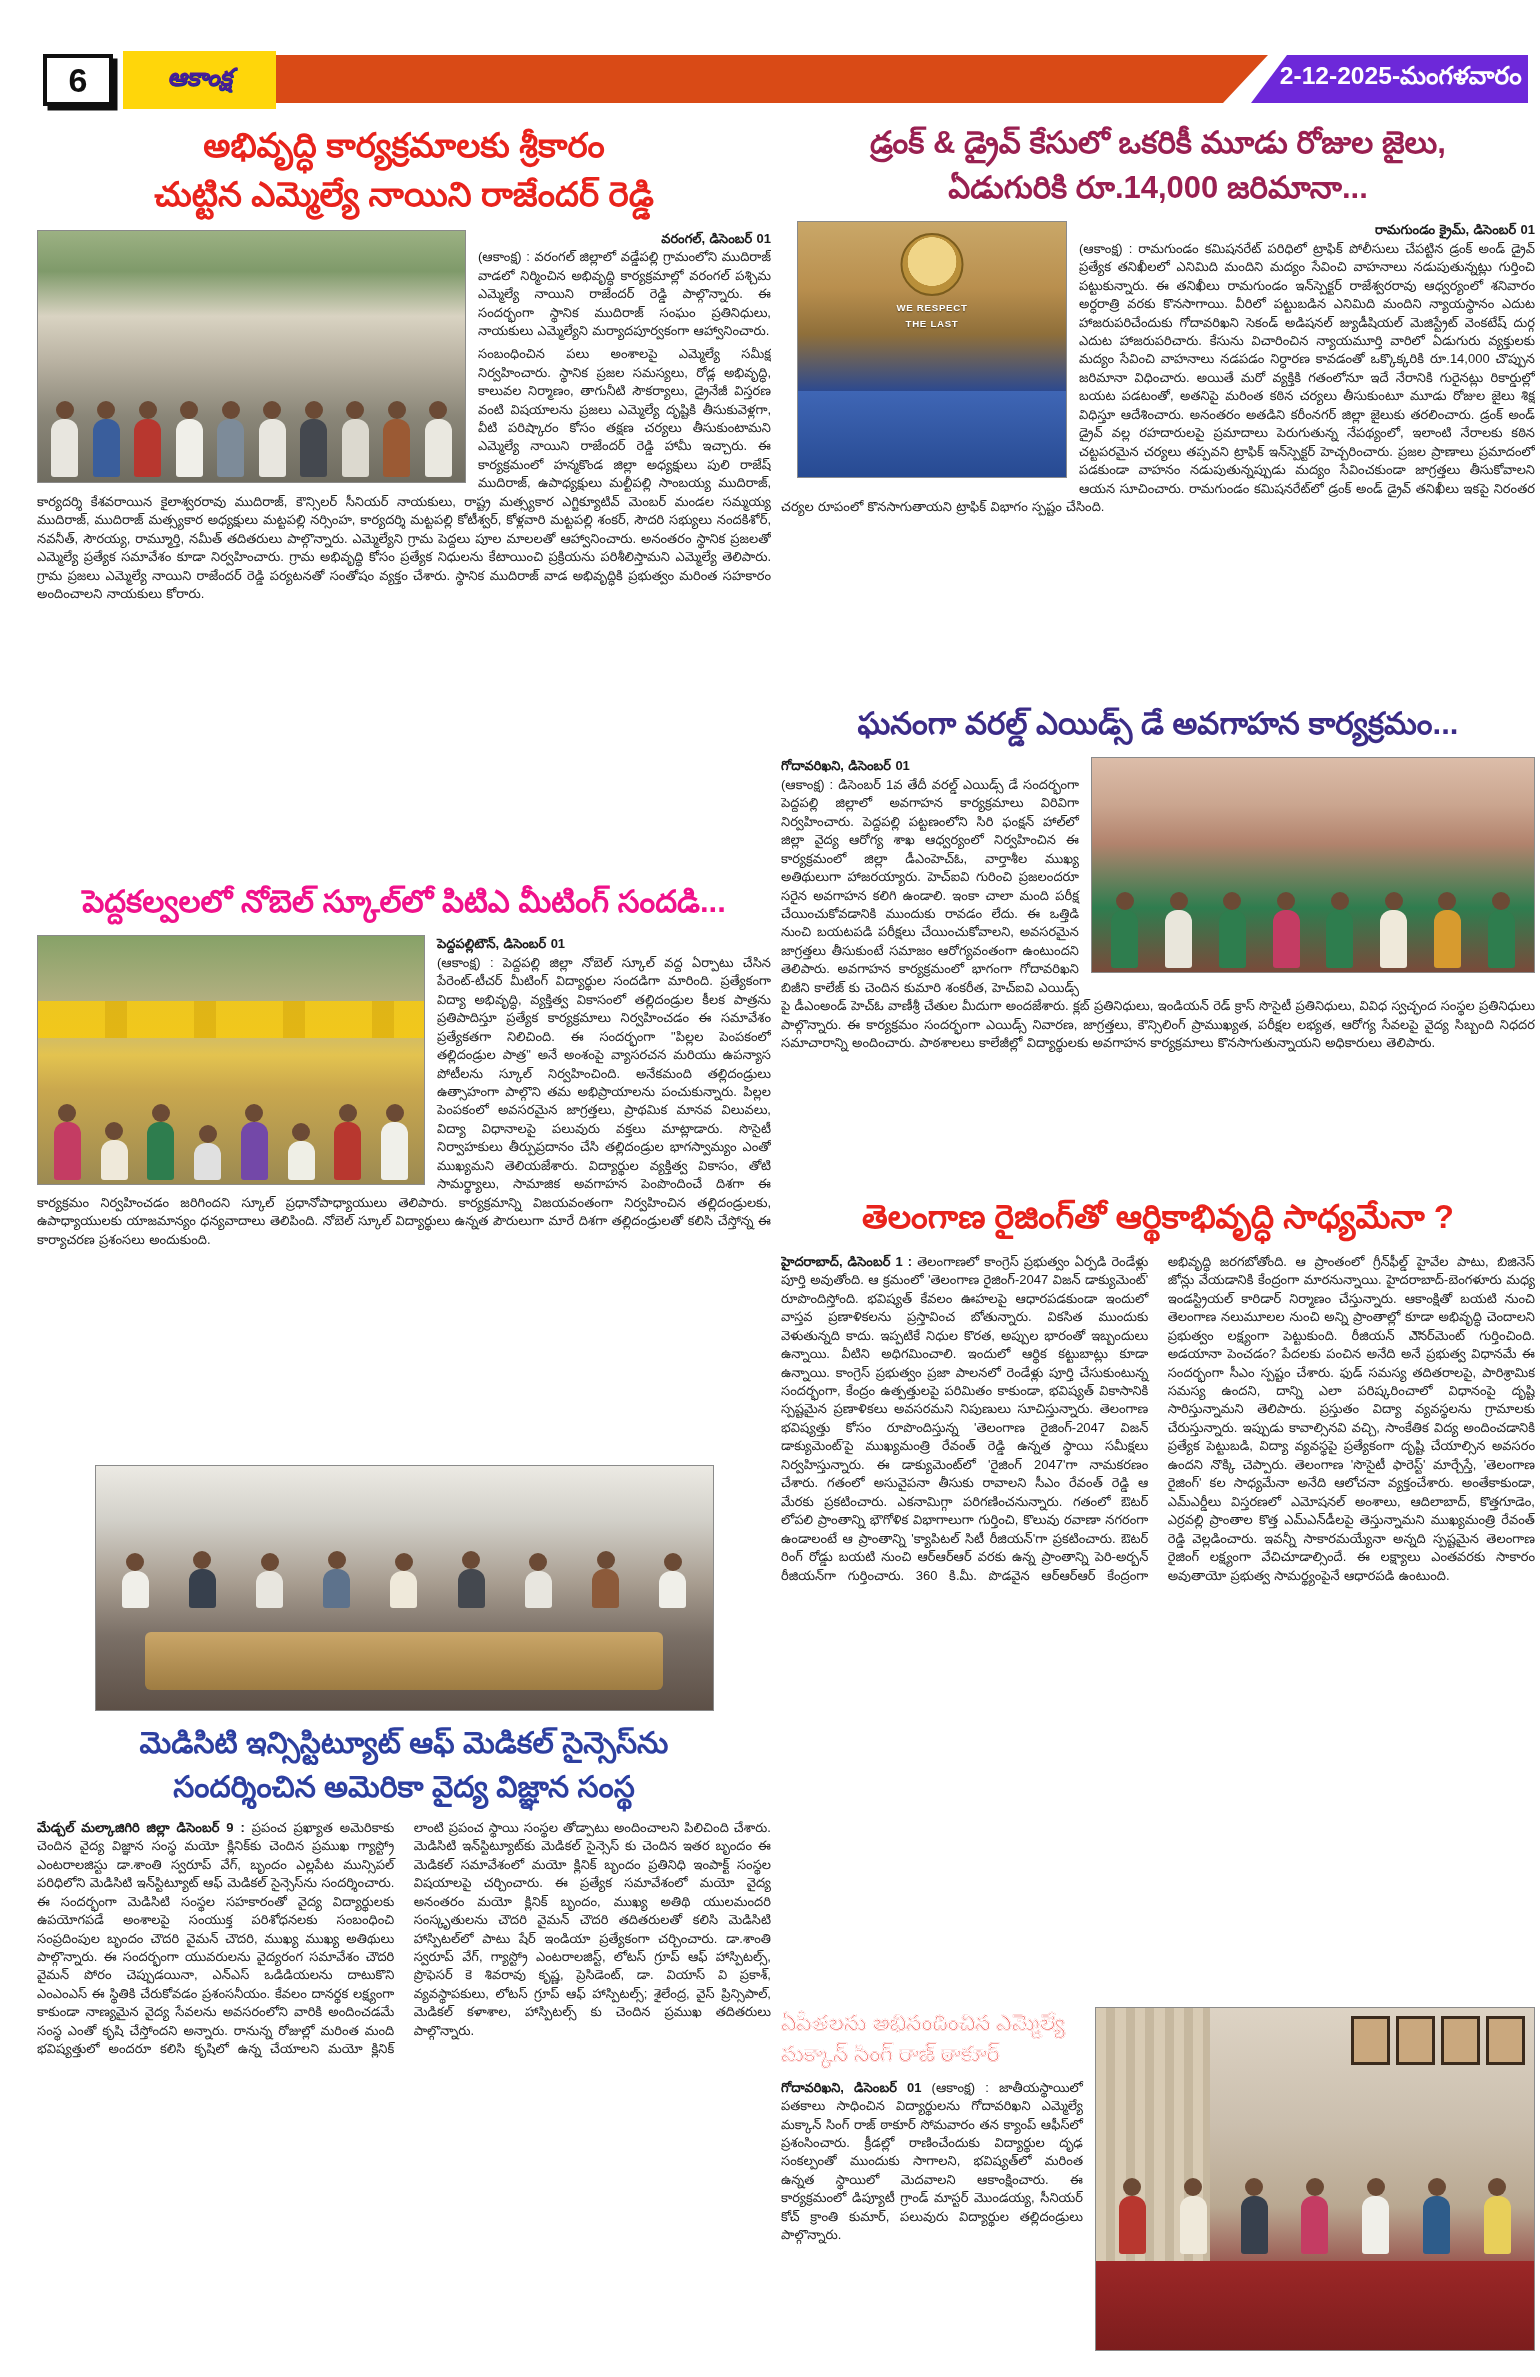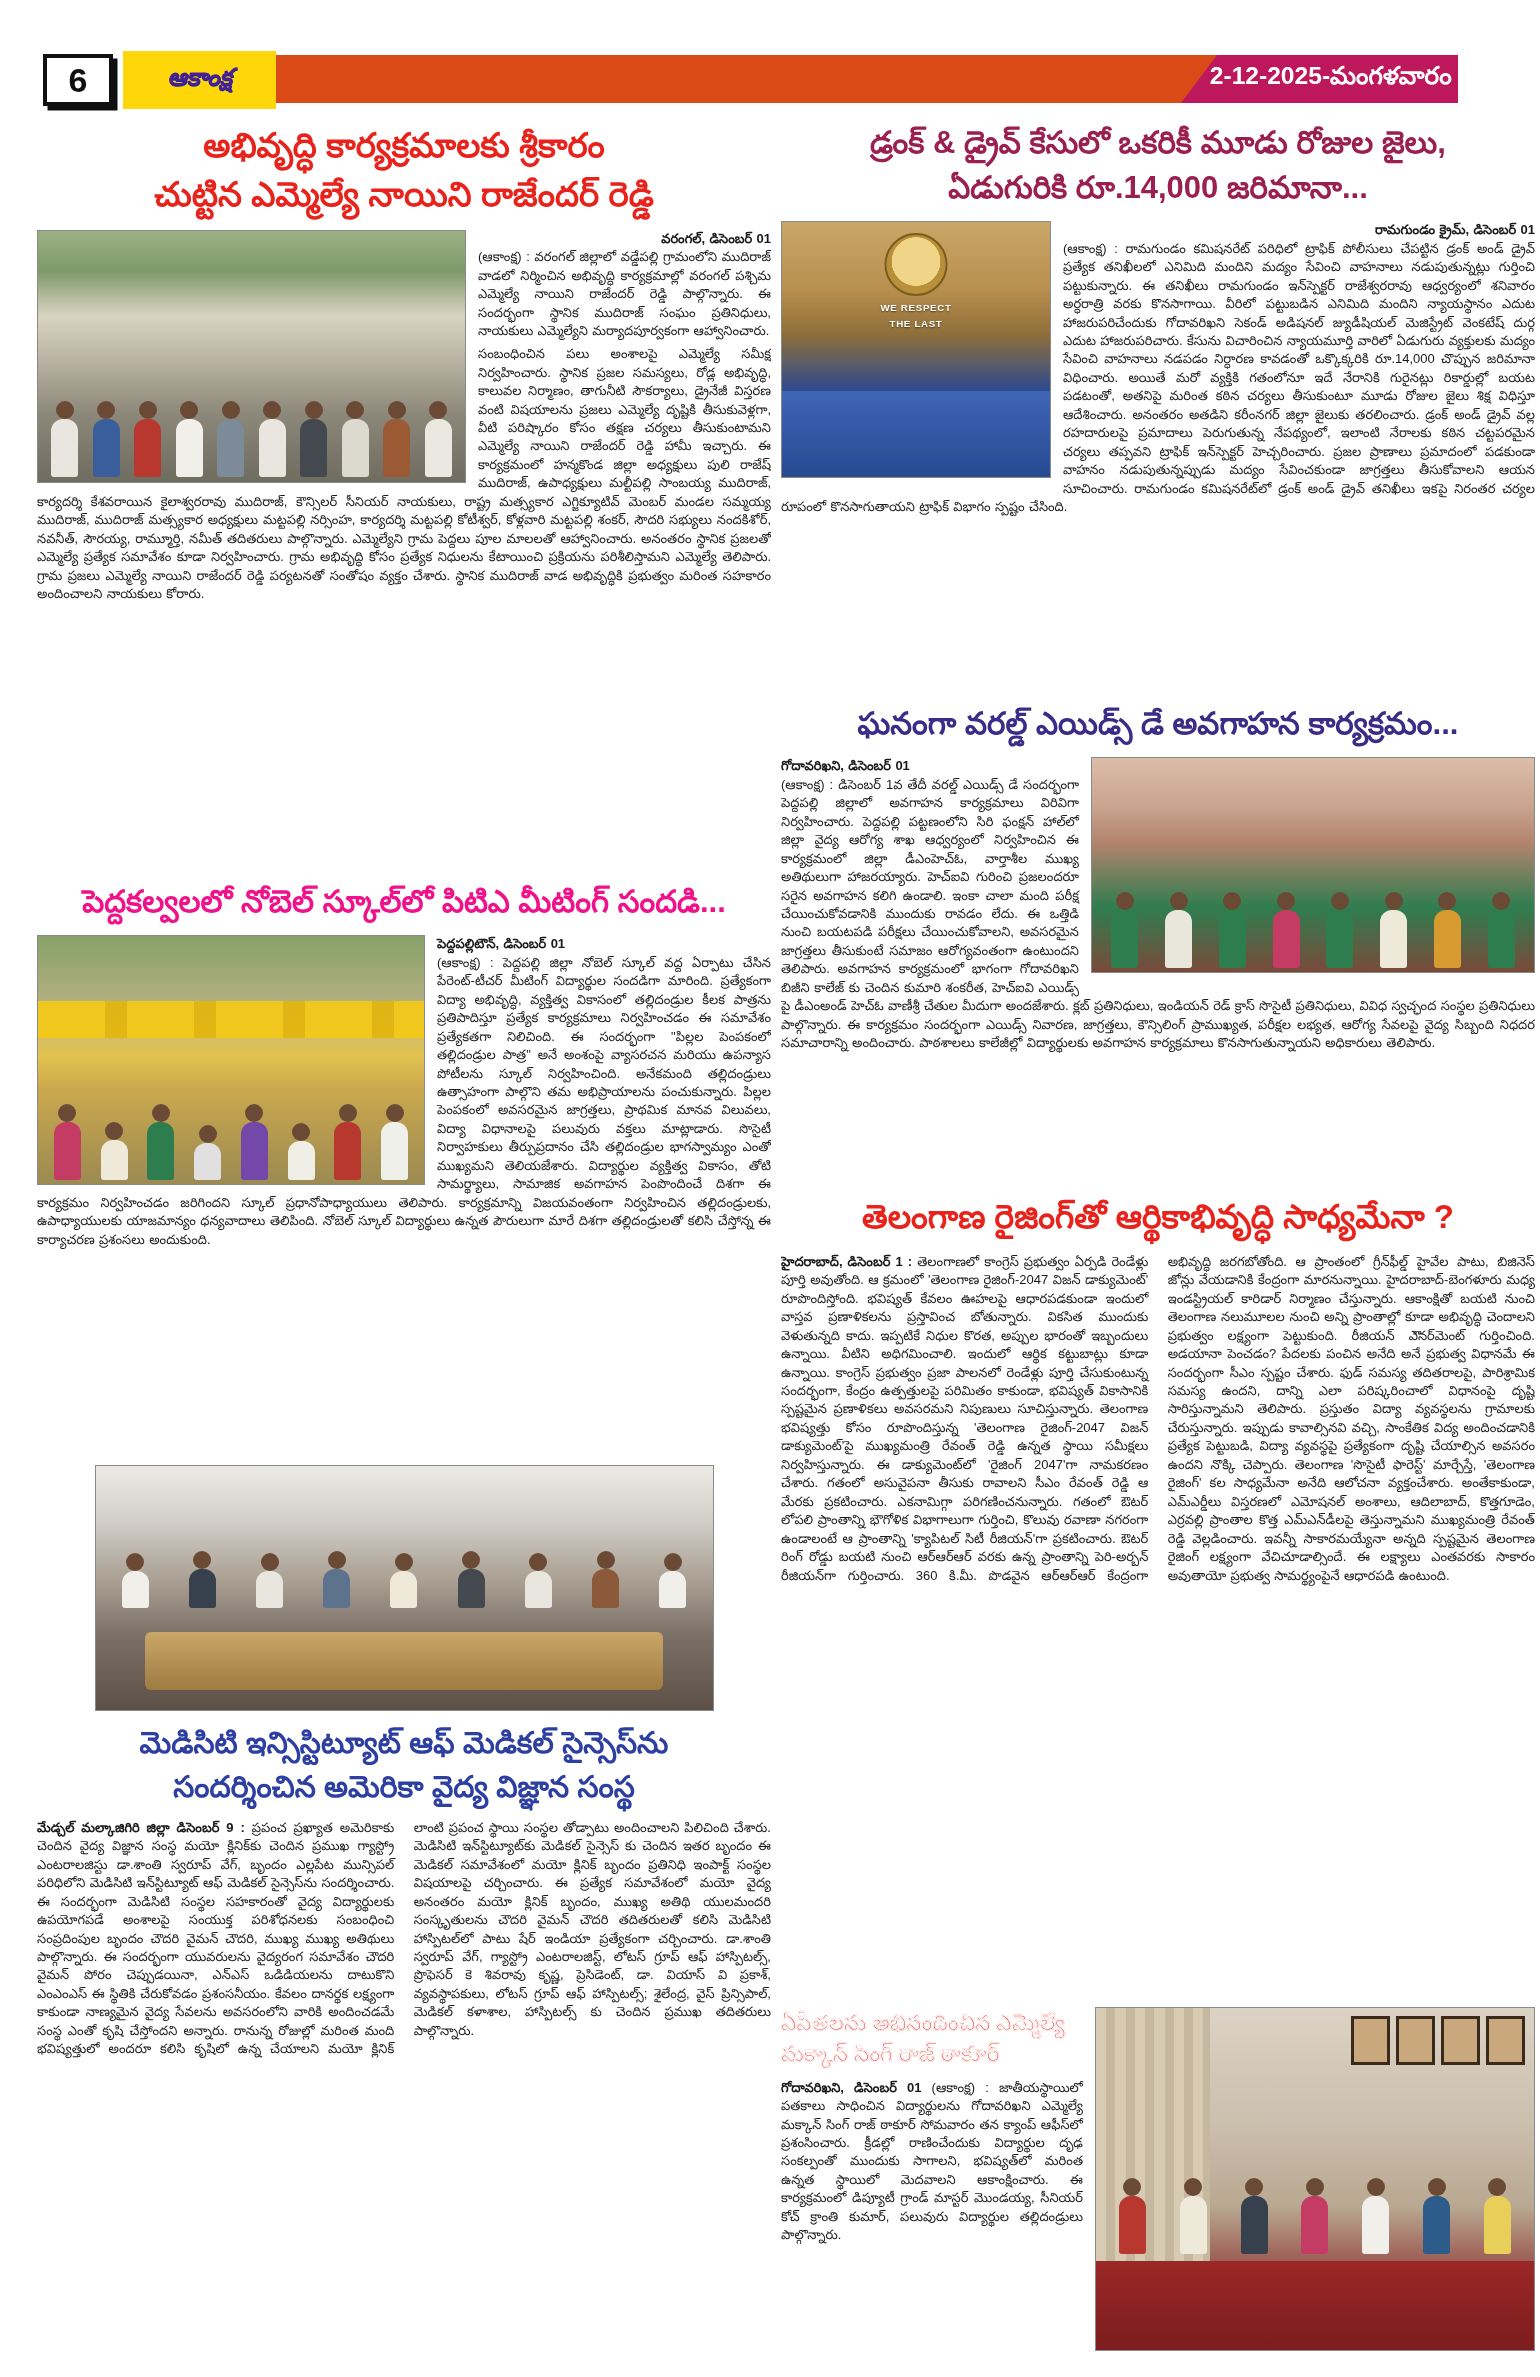--- a/index.html
+++ b/index.html
@@ -20,22 +20,22 @@
     position:absolute; left:123px; top:51px; width:153px; height:58px;
     background:#ffd60a; display:flex; align-items:center; justify-content:center;
   }
   .logo-text { font-size:24px; font-weight:bold; color:#4c1d95; text-shadow:0.7px 0.7px 0 #0c2f9e; font-style:italic; }
   .head-bar {
     position:absolute; left:276px; top:55px; width:992px; height:48px;
     background:#d94a16;
     clip-path:polygon(0 0,100% 0,calc(100% - 45px) 100%,0 100%);
   }
   .date-box {
-    position:absolute; left:1181px; top:55px; width:277px; height:48px;
-    background:#be185d; clip-path:polygon(36px 0,100% 0,100% 100%,0 100%);
+    position:absolute; left:1251px; top:55px; width:277px; height:48px;
+    background:#6d28d9; clip-path:polygon(36px 0,100% 0,100% 100%,0 100%);
     display:flex; align-items:center; justify-content:center;
   }
   .date-text { color:#fff; font-size:24.6px; font-weight:bold; padding-left:22.4px; }
   
   .article { position:absolute; overflow:hidden; }
   .hl { text-align:center; font-weight:bold; line-height:1.45; }
   .hl-red    { color:#e8231c; }
   .hl-maroon { color:#992051; }
   .hl-purple { color:#3c2c87; }
   .hl-pink   { color:#f0128b; }
@@ -44,21 +44,21 @@
   .body-txt {
     font-size:13px; line-height:1.42; text-align:justify; color:#191919;
     word-spacing:0.7px;
   }
   .cols-2 { column-count:2; column-gap:19.4px; }
   .photo { position:relative; border:0.7px solid #8a8a8a; overflow:hidden; }
   .f-left  { float:left;  margin:0 12px 6px 0; }
   .f-right { float:right; margin:0 0 6px 12px; }
   
   .ph-street { background:linear-gradient(180deg,#9cb183 0%,#7f9a6a 16%,#d9d3c2 34%,#b9b2a2 52%,#8a8678 74%,#6f6c60 100%); }
-  .ph-police { background:linear-gradient(180deg,#c9a768 0%,#b98f4e 26%,#8f6f3a 44%,#2e4a8e 66%,#28407e 100%); }
+  .ph-police { background:linear-gradient(180deg,#c9a768 0%,#b98f4e 26%,#8f6f3a 44%,#2e4a8e 66%,#28407e 100%);margin-left:16px; }
   .ph-stage  { background:linear-gradient(180deg,#dcbda9 0%,#caa58f 22%,#b2836d 40%,#2f7d4f 70%,#7a4a3a 100%); }
   .ph-school { background:linear-gradient(180deg,#87a268 0%,#b9b184 30%,#e3c34f 48%,#caa84e 62%,#9c8a52 100%); }
   .ph-meeting{ background:linear-gradient(180deg,#eceae4 0%,#d2d0c9 22%,#a89d90 48%,#7a6f66 70%,#5d5047 100%); }
   .ph-office { background:linear-gradient(180deg,#ddd3c4 0%,#cbbfae 34%,#b9a891 58%,#8a2f2f 84%,#6e2424 100%); }
   .people { position:absolute; left:0; right:0; bottom:4.5px; display:flex; justify-content:space-around; align-items:flex-end; padding:0 6px; }
   .pp { width:27px; height:58px; border-radius:12px 12px 3px 3px; position:relative; }
   .pp::before { content:""; position:absolute; top:-18px; left:50%; transform:translateX(-50%);
     width:18px; height:18px; border-radius:50%; background:#6b4a35; }
   .frames { position:absolute; top:7.5px; right:9px; display:flex; gap:6px; }
   .frame { width:39px; height:49px; background:#caa87e; border:3px solid #3a2a1c; }

